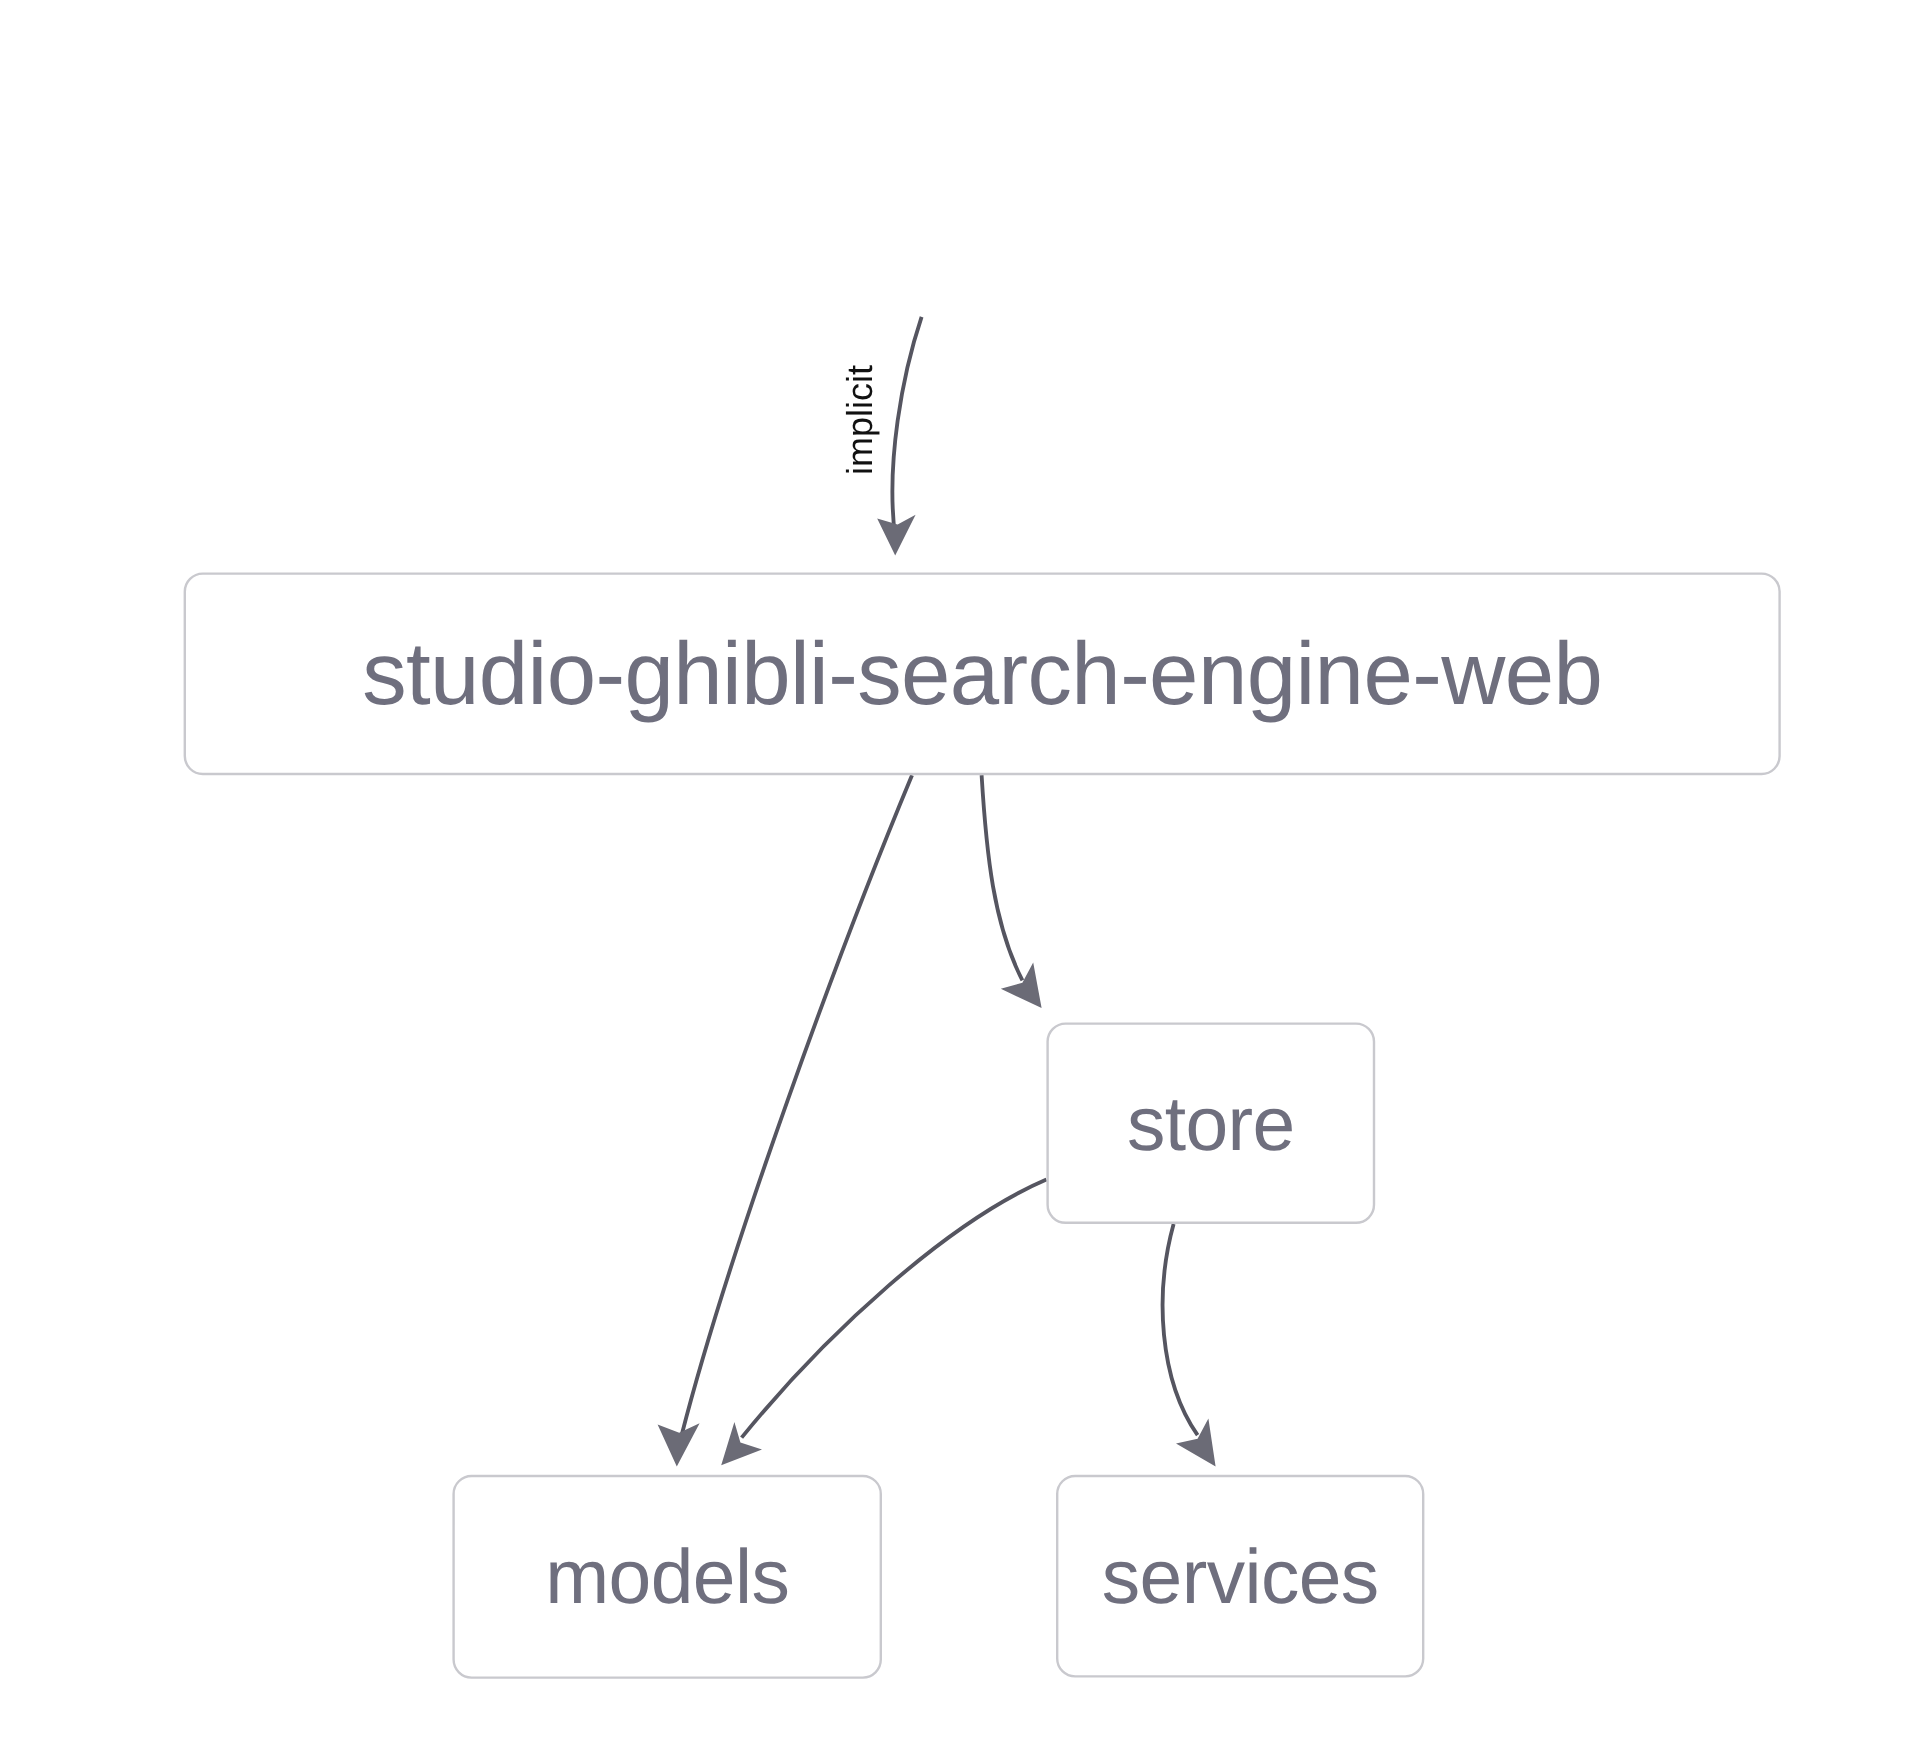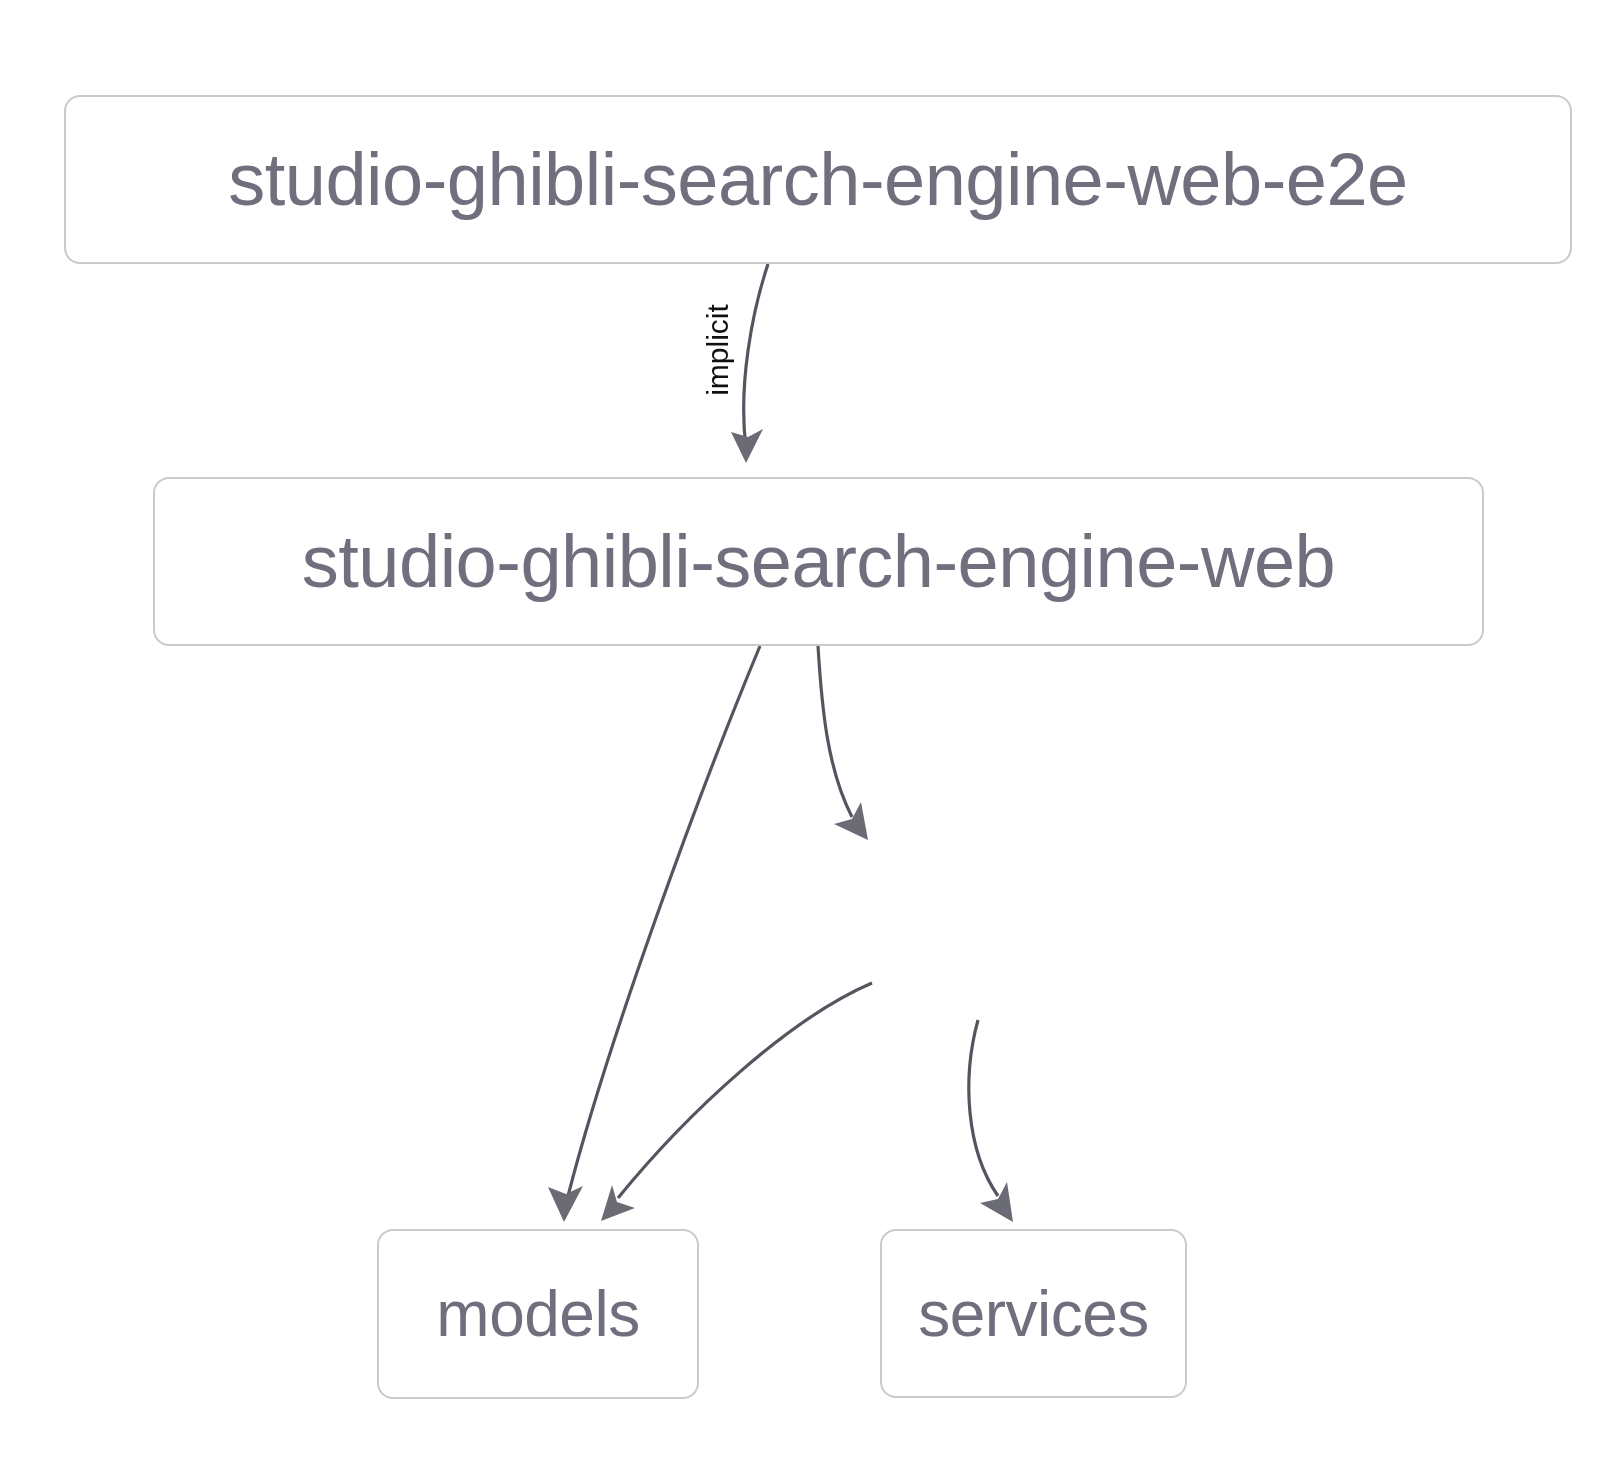--- a/index.html
+++ b/index.html
@@ -55,21 +55,21 @@
   }
   #node-web .node-label { font-size: 74px; }
   
   #node-store {
     left: 872px; top: 852px; width: 274px; height: 168px;
     border-radius: 16px;
   }
   #node-store .node-label { font-size: 64px; }
   
   #node-models {
-    left: 377px; top: 1229px; width: 322px; height: 170px;
+    left: 377px; top: 1229px; width: 358px; height: 170px;
     border-radius: 16px;
   }
   #node-models .node-label { font-size: 64px; }
   
   #node-services {
     left: 880px; top: 1229px; width: 307px; height: 169px;
     border-radius: 16px;
   }
   #node-services .node-label { font-size: 64px; }
 
@@ -112,28 +112,28 @@
     <path class="edge-path" d="M 818,646 C 822,712 828,770 852,817"></path>
     <polygon class="edge-head" points="868,840 834,824 852,819 861,802"></polygon>
 
     <path class="edge-path" d="M 872,983 C 790,1018 688,1112 618,1198"></path>
     <polygon class="edge-head" points="601,1221 612,1185 617,1202 635,1208"></polygon>
 
     <path class="edge-path" d="M 978,1020 C 962,1078 966,1150 998,1196"></path>
     <polygon class="edge-head" points="1013,1222 980,1203 998,1199 1007,1182"></polygon>
   </svg>
 
-  <div class="node" id="node-e2e">
-    <span class="node-label">studio-ghibli-search-engine-web-e2e</span>
-  </div>
 
   <div class="node" id="node-web">
     <span class="node-label">studio-ghibli-search-engine-web</span>
   </div>
 
+  <div class="node" id="node-store">
+    <span class="node-label">store</span>
+  </div>
 
   <div class="node" id="node-models">
     <span class="node-label">models</span>
   </div>
 
   <div class="node" id="node-services">
     <span class="node-label">services</span>
   </div>
 
   <div class="edge-label" id="edge-label-implicit">implicit</div>

